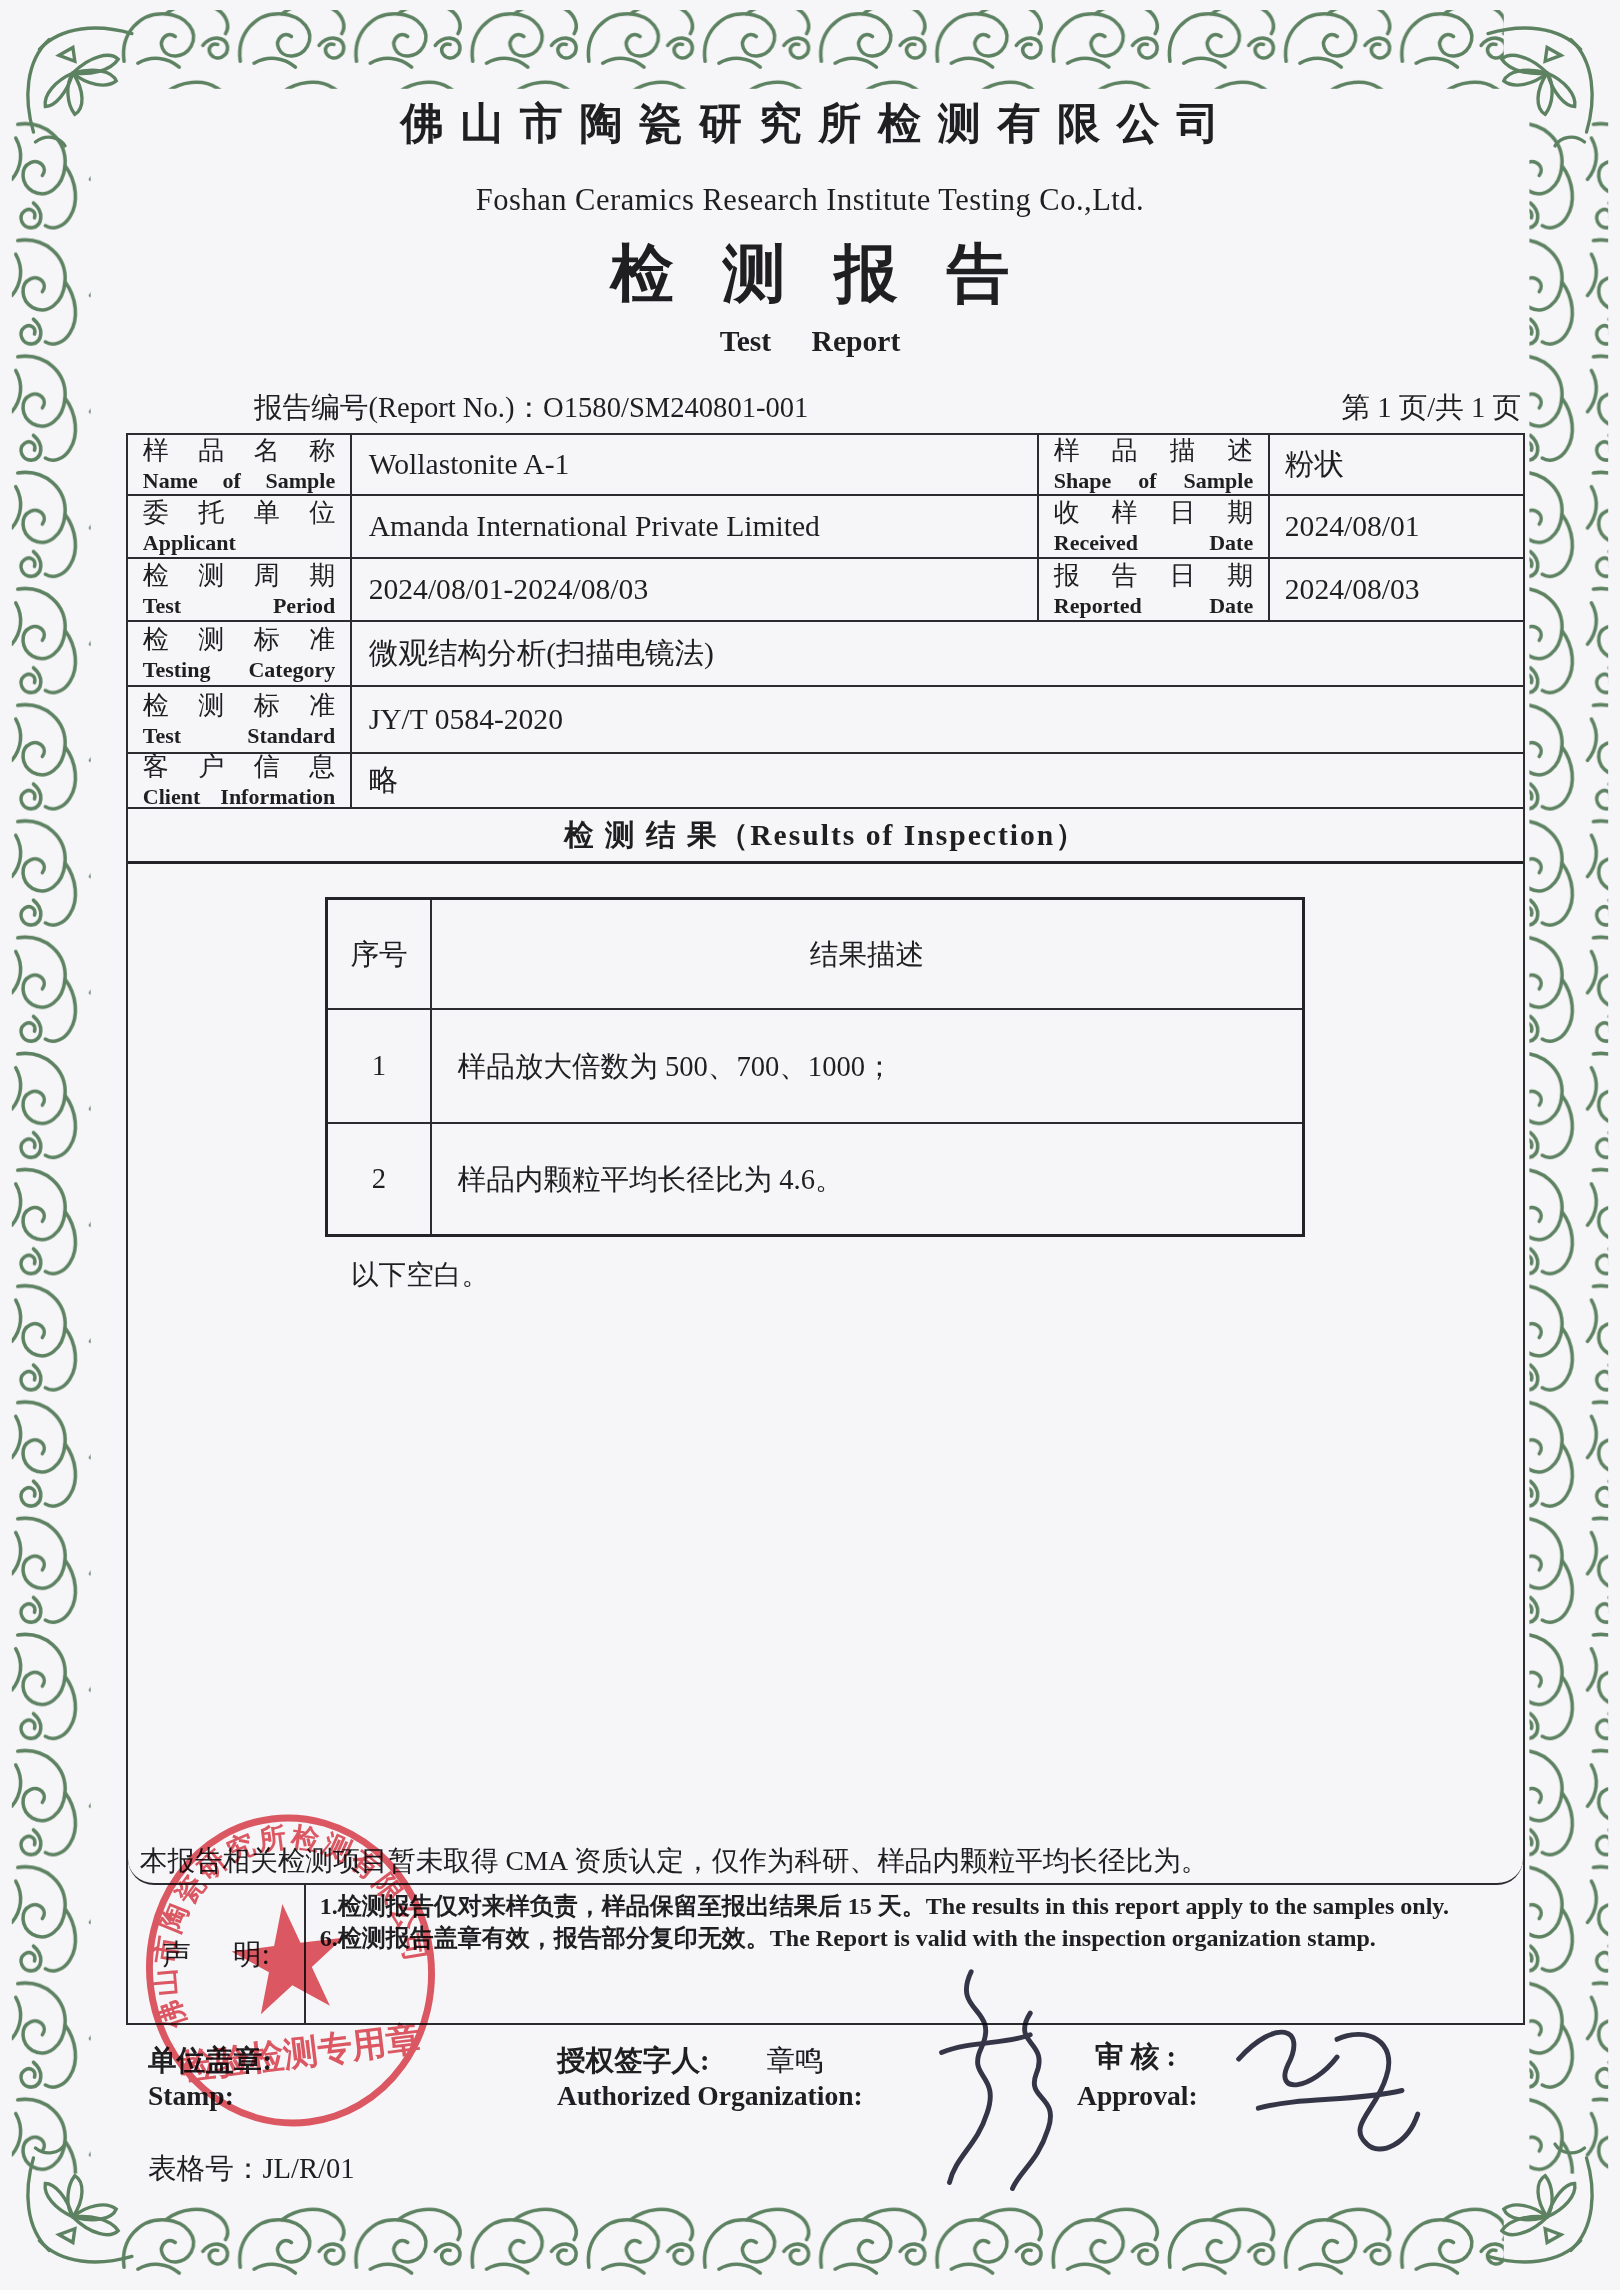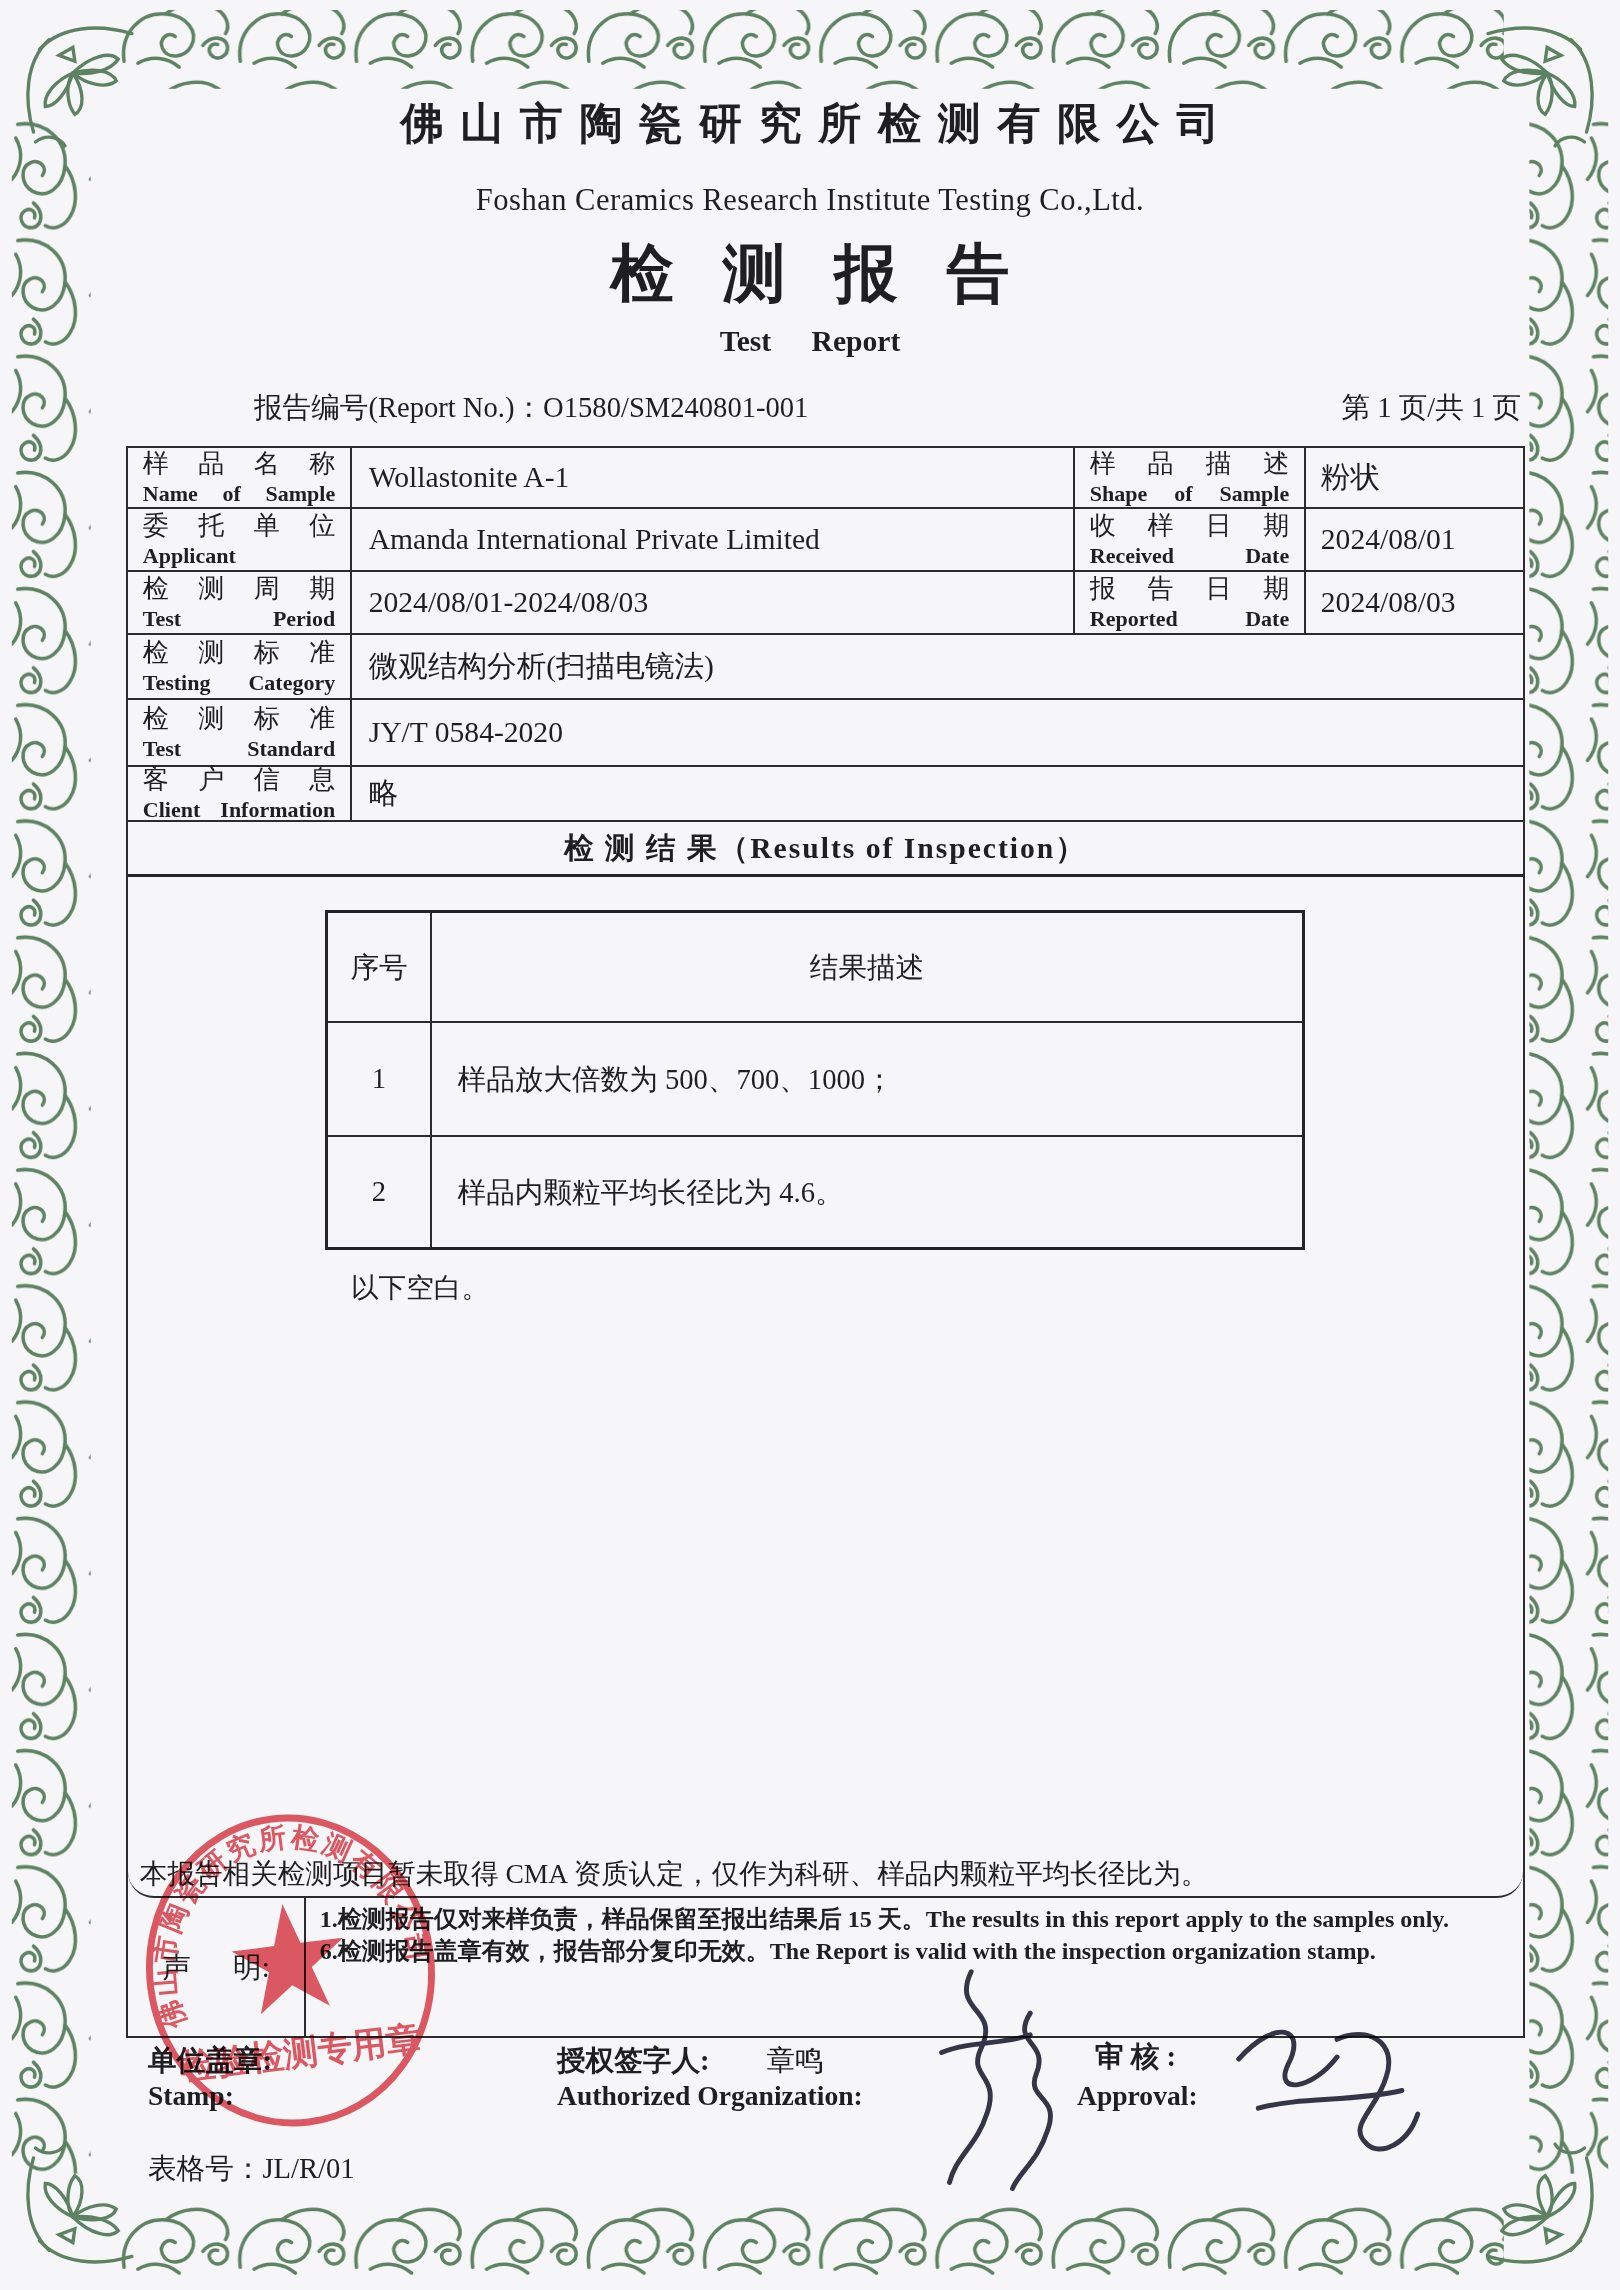--- a/index.html
+++ b/index.html
@@ -9,28 +9,28 @@
 
   .centerline { position:absolute; left:0; width:100%; text-align:center; white-space:nowrap; }
   .company-cn { top:95px;  font-size:43px; font-weight:700; letter-spacing:16.7px; text-indent:16.7px; }
   .company-en { top:183px; font-size:30.5px; letter-spacing:0.5px; }
   .title-cn   { top:231px; font-size:63px; font-weight:700; letter-spacing:49px; text-indent:49px; }
   .title-en   { top:325px; font-size:29.6px; font-weight:600; word-spacing:33px; }
 
   .repline { position:absolute; top:388px; left:254px; font-size:28.6px; }
   .pageind { position:absolute; top:388px; right:99px; font-size:28.6px; }
 
-  .obox { position:absolute; left:126px; top:446px; width:1399px; border:2.5px solid #2c2c30; background:transparent; }
+  .obox { position:absolute; left:126px; top:433px; width:1399px; border:2.5px solid #2c2c30; background:transparent; }
   .irow { display:flex; border-bottom:2px solid #2c2c30; }
   .cell { display:flex; flex-direction:column; justify-content:center; padding:2px 14.8px; }
   .lab  { width:224px; border-right:2px solid #2c2c30; }
   .val  { flex:1; border-right:2px solid #2c2c30; font-size:29.6px; justify-content:center; padding-left:16.7px; }
   .valfull { flex:1; font-size:29.6px; justify-content:center; padding-left:16.7px; }
   .lab2 { width:231px; border-right:2px solid #2c2c30; }
-  .val2 { width:217px; font-size:29.6px; }
+  .val2 { width:253px; font-size:29.6px; }
   .cn { font-size:26px; line-height:33px; }
   .en { font-size:22px; font-weight:700; line-height:28.6px; }
   .jl { text-align:justify; text-align-last:justify; }
 
   .sect { height:55px; display:flex; align-items:center; justify-content:center;
           font-size:29.6px; font-weight:700; border-bottom:3px solid #242428; letter-spacing:2px; }
 
   .resarea { position:relative; height:1021px; border-bottom:2.5px solid #2c2c30;border-radius:26px; }
   .rtable { position:absolute; left:197px; top:33px; width:980px; border:3px solid #242428; }
   .rrow { display:flex; }

